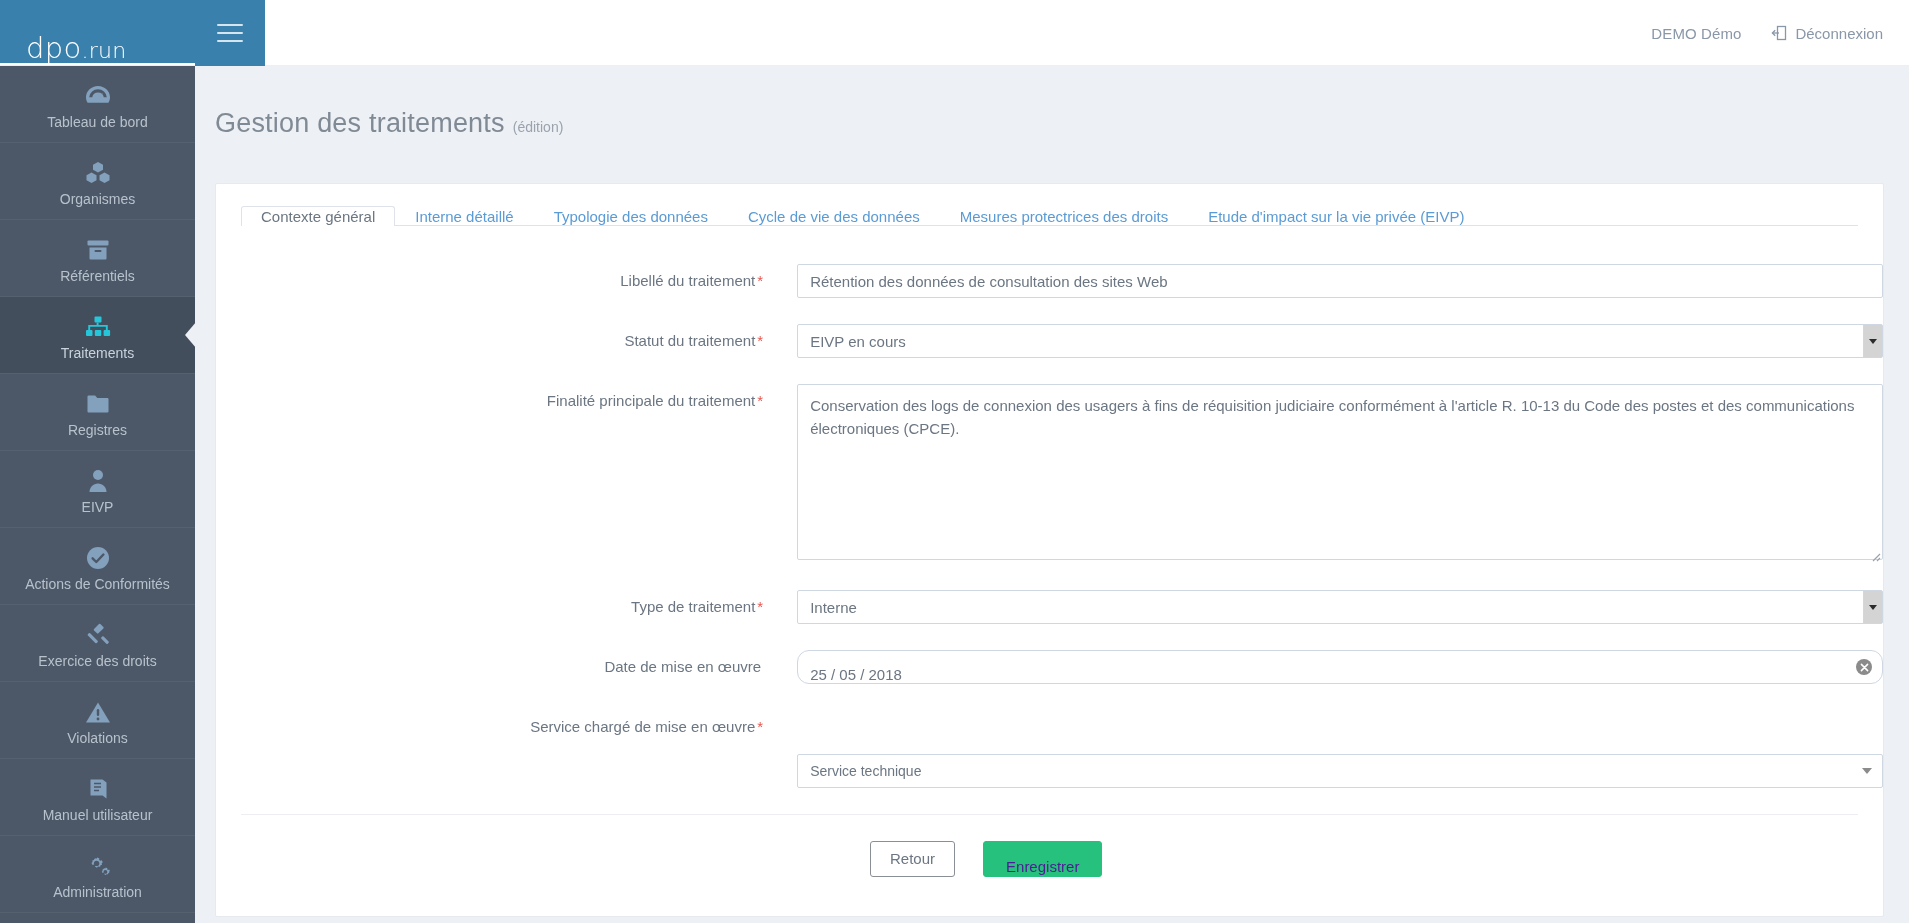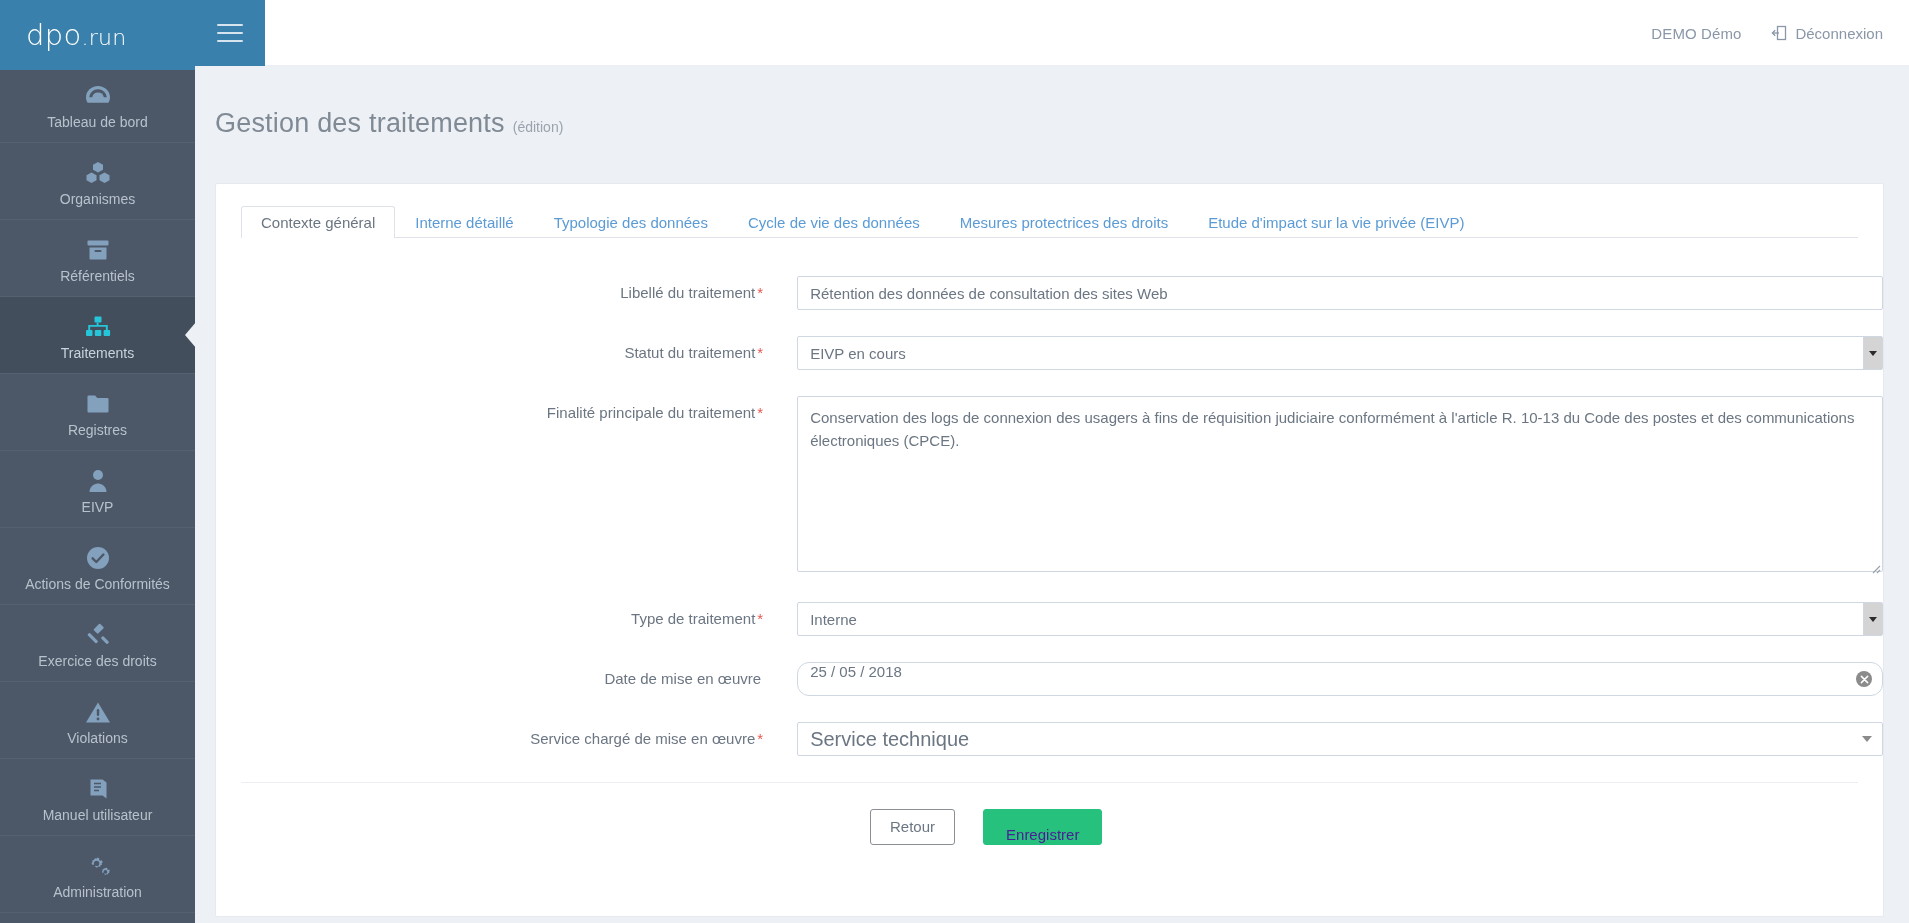--- a/index.html
+++ b/index.html
@@ -19,23 +19,23 @@
   
   .topbar {
     position: absolute; top: 0; left: 0;
     width: 1909px; height: 66px;
     background: #ffffff;
     border-bottom: 1px solid #eceff3;
     z-index: 5;
   }
   .logo-block {
     position: absolute; top: 0; left: 0;
-    width: 195px; height: 70px;
+    width: 195px; height: 63px;
     background: #3a80ac;
-    display: flex; align-items: center; justify-content: flex-start;
+    display: flex; align-items: flex-end; justify-content: flex-start;
     padding-left: 26px;
   }
   .logo-text {
     color: #ffffff;
     font-size: 29px;
     font-weight: 300;
     letter-spacing: 0.3px;
     line-height: 1;
     font-family: "DejaVu Sans", sans-serif;
   }
@@ -133,21 +133,21 @@
   }
 
   
   .tabs {
     display: flex; align-items: flex-end;
     margin: 0 25px;
     border-bottom: 1px solid #dfe3e9;
     padding-left: 0;
   }
   .tab {
-    padding: 7px 19px;
+    padding: 1px 19px;
     font-size: 15px;
     color: #5b9bd5;
     cursor: pointer;
     background: transparent;
     border: 1px solid transparent;
     border-bottom: none;
     margin-bottom: -1px;
     white-space: nowrap;
     border-radius: 3px 3px 0 0;
   }
@@ -242,42 +242,42 @@
   }
 
   
   .date-wrap { position: relative; }
   .date-inp {
     width: 100%; height: 34px;
     border: 1px solid #cfd7e2;
     border-radius: 12px; background: #fff;
     padding: 0 17px 0 12px;
     font-size: 15px; color: #6b7682;
-    display: flex; align-items: flex-start;
+    display: flex; align-items: flex-end;
   }
   .date-clear {
     position: absolute; right: 11px; top: 50%;
     transform: translateY(-50%);
     width: 16px; height: 16px;
     border-radius: 50%;
     background: #8b8b8b;
     display: flex; align-items: center; justify-content: center;
     cursor: pointer;
   }
   .date-clear svg { display: block; }
 
   
   .s2 {
     width: 100%; height: 34px;
     border: 1px solid #cfd7e2;
     border-radius: 2px; background: #fff;
     padding: 0 16px 0 12px;
-    font-size: 20px; color: #6b7682;
+    font-size: 14px; color: #6b7682;
     display: flex; align-items: center;
-    cursor: pointer; position: relative;
+    cursor: pointer; position: relative; margin-top: 44px;
   }
   .s2-arrow {
     position: absolute; right: 10px; top: 50%;
     transform: translateY(-50%);
     width: 0; height: 0;
     border-left: 5px solid transparent;
     border-right: 5px solid transparent;
     border-top: 6px solid #8b8b8b;
   }
 

